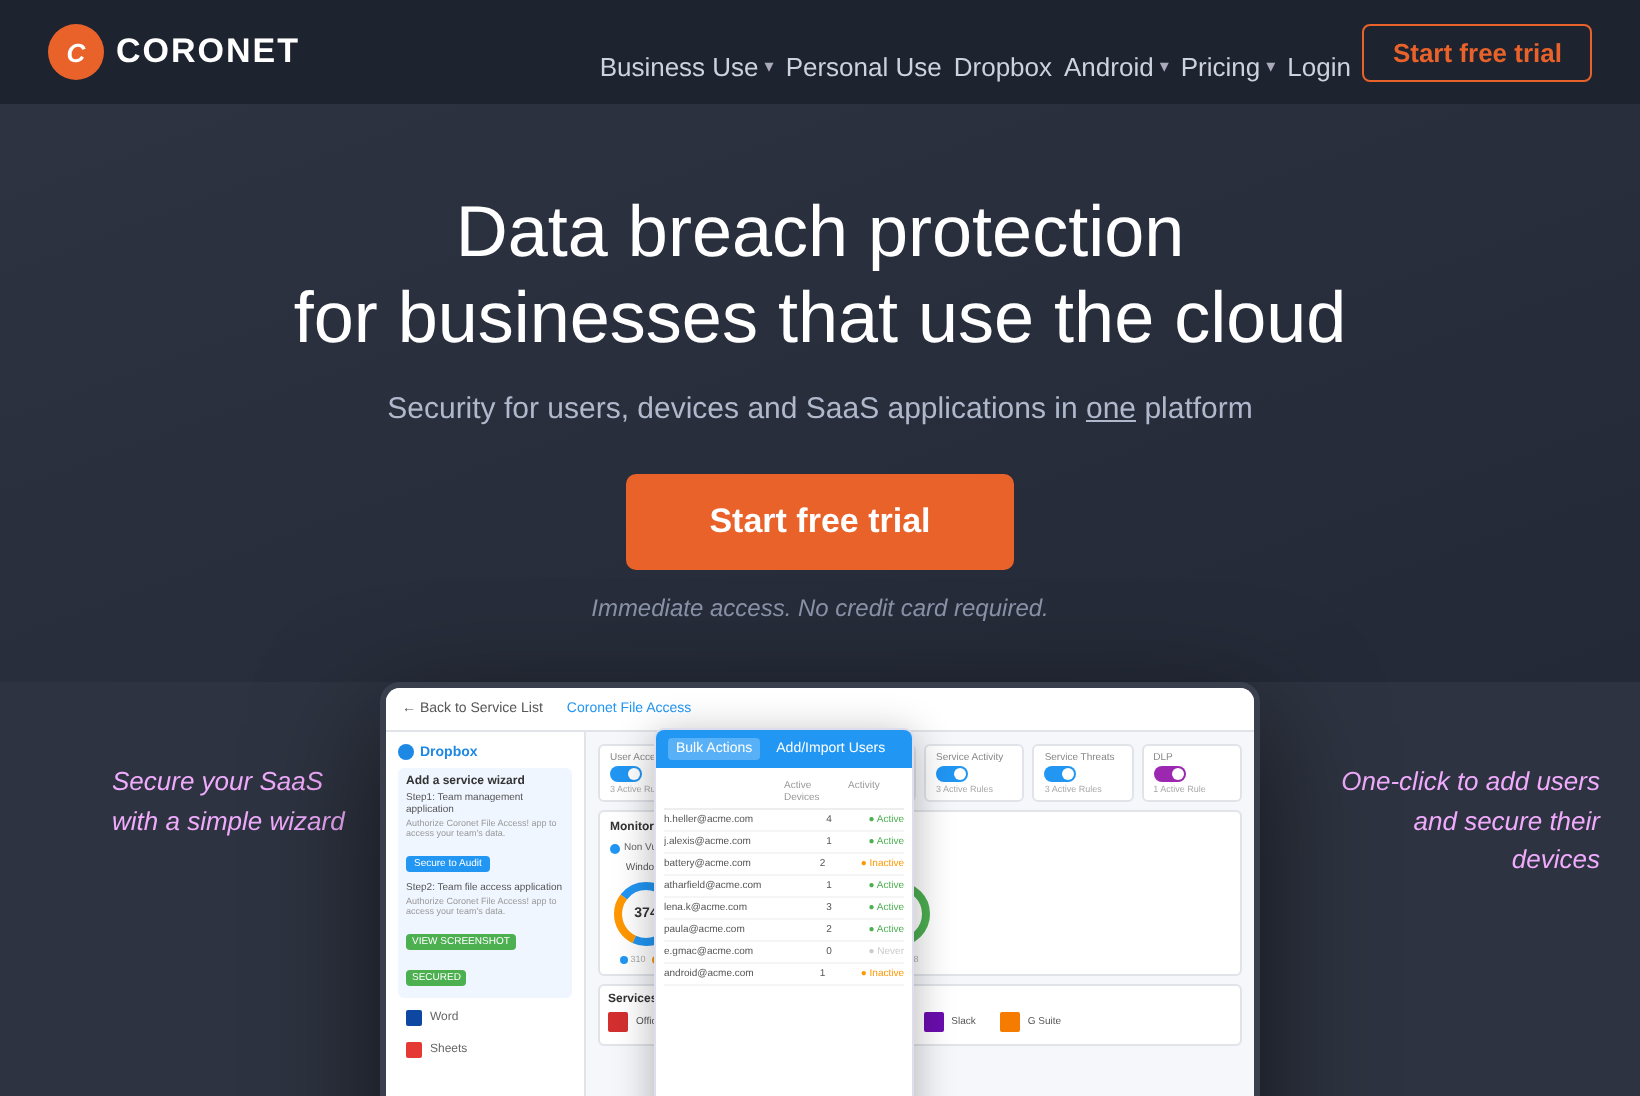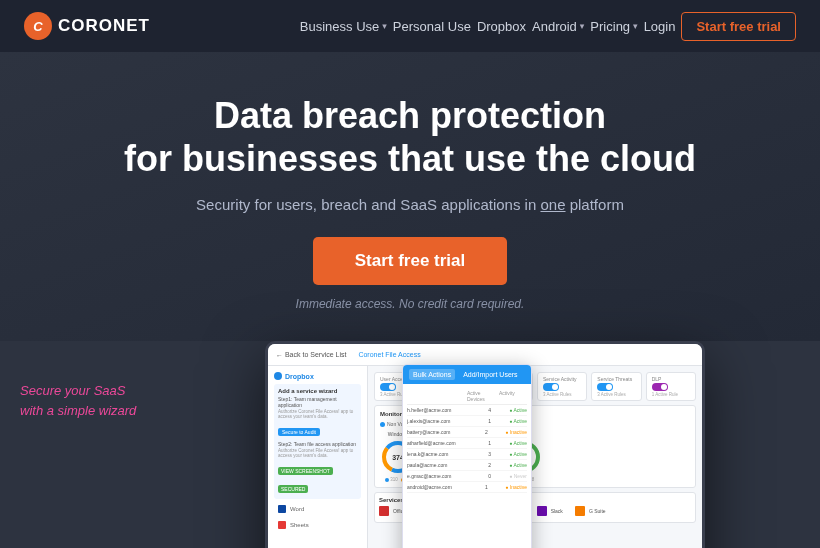--- a/index.html
+++ b/index.html
@@ -10,51 +10,51 @@
       display: flex; align-items: center; justify-content: space-between;
       padding: 0 24px; height: 52px; background: #1e2330; position: relative; z-index: 10;
     }
     .logo-area { display: flex; align-items: center; gap: 6px; }
     .logo-icon {
       width: 28px; height: 28px; border-radius: 50%;
       background: #e8622a; display: flex; align-items: center; justify-content: center;
       color: white; font-weight: 900; font-size: 13px; font-style: italic;
     }
     .logo-text { color: white; font-weight: 700; font-size: 17px; letter-spacing: 1px; }
-    .nav-links { display: flex; align-items: center; gap: 6px; }
+    .nav-links { display: flex; align-items: flex-end; gap: 6px; }
     .nav-link {
       color: #cdd2dd; font-size: 13px; text-decoration: none; cursor: pointer;
       display: flex; align-items: center; gap: 3px;
     }
     .chevron { font-size: 9px; color: #aab; }
     .nav-cta {
       border: 1.5px solid #e8622a; color: #e8622a; background: transparent;
       padding: 6px 14px; border-radius: 4px; font-size: 13px; font-weight: 600;
       cursor: pointer;
     }
 
     
     .hero {
       background: linear-gradient(160deg, #2d3340 0%, #232936 100%);
       padding: 42px 24px 30px; text-align: center; position: relative;
     }
-    .hero h1 { color: white; font-size: 36px; font-weight: 700; line-height: 1.2; margin-bottom: 16px; }
+    .hero h1 { color: white; font-size: 36px; font-weight: 400; line-height: 1.2; margin-bottom: 16px; }
     .hero p { color: #b0b8cc; font-size: 15px; margin-bottom: 24px; }
     .hero p u { }
     .hero-cta {
       background: #e8622a; color: white; border: none; padding: 14px 42px;
       border-radius: 5px; font-size: 17px; font-weight: 600; cursor: pointer;
       display: inline-block; margin-bottom: 12px;
     }
     .hero-note { color: #8a93a8; font-size: 12px; font-weight: 500; font-style: italic; }
 
     
     .bottom { display: flex; align-items: flex-start; justify-content: space-between; padding: 0 20px; margin-top: 10px; position: relative; }
 
-    .side-text { width: 150px; color: #ec4899; font-size: 13px; line-height: 1.5; font-style: italic; padding-top: 30px; }
+    .side-text { width: 150px; color: #f0abfc; font-size: 13px; line-height: 1.5; font-style: italic; padding-top: 30px; margin-left: 36px; }
     .side-text-right { text-align: right; }
 
     
     .laptop-wrap { flex: 1; display: flex; justify-content: center; align-items: flex-start; position: relative; margin-top: -10px; }
     .laptop {
       width: 440px; height: 280px; background: #1a1e28; border-radius: 10px 10px 0 0;
       border: 3px solid #3a3f4e; position: relative; overflow: hidden;
       box-shadow: 0 20px 60px rgba(0,0,0,0.6);
     }
     .laptop-screen { width: 100%; height: 100%; background: #f0f2f5; overflow: hidden; position: relative; }
@@ -160,21 +160,21 @@
     <button class="nav-cta">Start free trial</button>
   </div>
 </nav>
 
 <div class="hero">
   <h1>
     <span>Data breach protection</span><br>
     <span>for businesses that use the cloud</span>
   </h1>
   <p>
-    <span>Security for users, breach and SaaS applications in</span> <u>one</u> <span>platform</span>
+    <span>Security for users, devices and SaaS applications in</span> <u>one</u> <span>platform</span>
   </p>
   <button class="hero-cta">Start free trial</button>
   <div class="hero-note">Immediate access. No credit card required.</div>
 </div>
 
 <div class="bottom">
   <div class="side-text">
     <span>Secure your SaaS</span><br>
     <span>with a simple wizard</span>
   </div>
@@ -410,13 +410,17 @@
               <span class="rp-email">android@acme.com</span>
               <span class="rp-count">1</span>
               <span class="inactive-dot">● Inactive</span>
             </div>
           </div>
         </div>
       </div>
     </div>
   </div>
 
+  <div class="side-text side-text-right">
+    <span>One-click to add users</span><br>
+    <span>and secure their devices</span>
+  </div>
 </div>
 
 </body></html>

